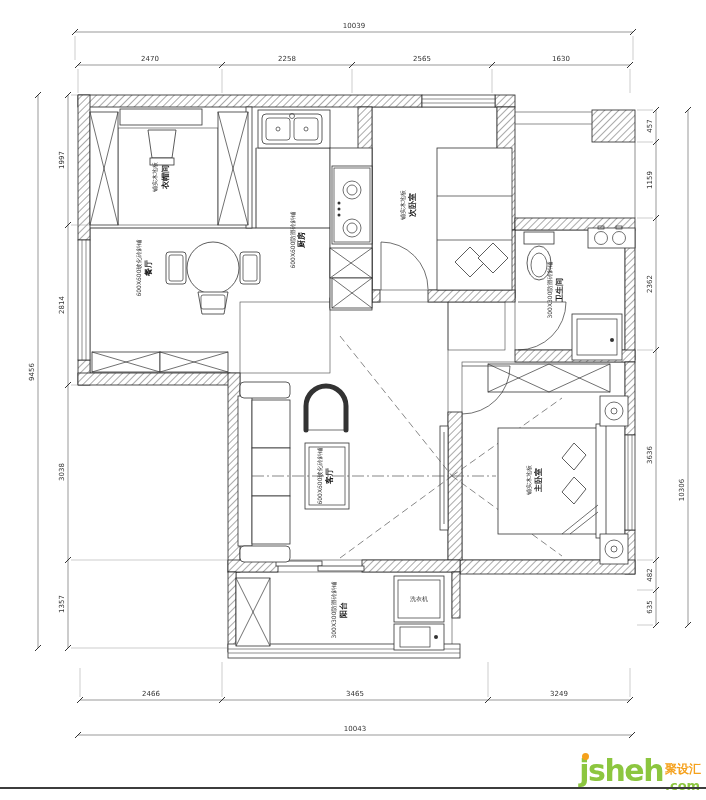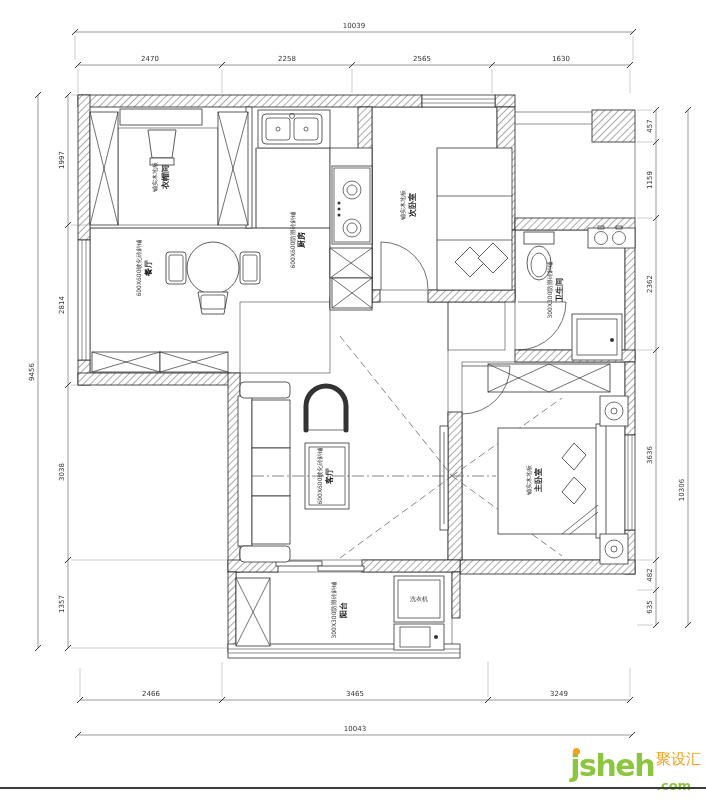--- a/index.html
+++ b/index.html
@@ -16,22 +16,22 @@
   .thin{stroke:#444;stroke-width:0.6;fill:none;}
   .furn{stroke:#333;stroke-width:0.8;fill:#fff;}
   .furnl{stroke:#333;stroke-width:0.7;fill:none;}
   .dash{stroke:#555;stroke-width:0.7;fill:none;stroke-dasharray:7 4;}
   .dashdot{stroke:#555;stroke-width:0.7;fill:none;stroke-dasharray:12 3 2 3;}
   .watermark{position:absolute;right:5px;bottom:8px;display:flex;align-items:center;line-height:1;}
   .wm-brand-wrap{position:relative;}
   .wm-brand{font-size:30px;font-weight:bold;letter-spacing:-1.5px;color:#8cc63f;}
   .wm-dot{position:absolute;left:3px;top:-3px;width:7px;height:7px;border-radius:50%;background:#f5a11c;}
   .wm-col{display:flex;flex-direction:column;align-items:flex-start;margin-left:2px;margin-top:1px;}
-  .wm-badge{font-size:15px;font-weight:normal;color:#f5a11c;margin-top:12px;}
-  .wm-suffix{font-size:13px;font-weight:bold;color:#8cc63f;margin-top:12px;}
+  .wm-badge{font-size:12px;font-weight:bold;color:#f5a11c;margin-top:12px;}
+  .wm-suffix{font-size:13px;font-weight:bold;color:#8cc63f;margin-top:4px;}
   .bottom-rule{position:absolute;left:0;top:787px;width:706px;height:2px;background:#3c3c3c;}
 </style>
 </head>
 <body>
 
 <div class="page">
 <svg width="706" height="800" viewBox="0 0 706 800">
   <defs>
     <pattern id="hatch" width="5" height="5" patternUnits="userSpaceOnUse" patternTransform="rotate(45)">
       <rect width="5" height="5" fill="#fff"></rect>

